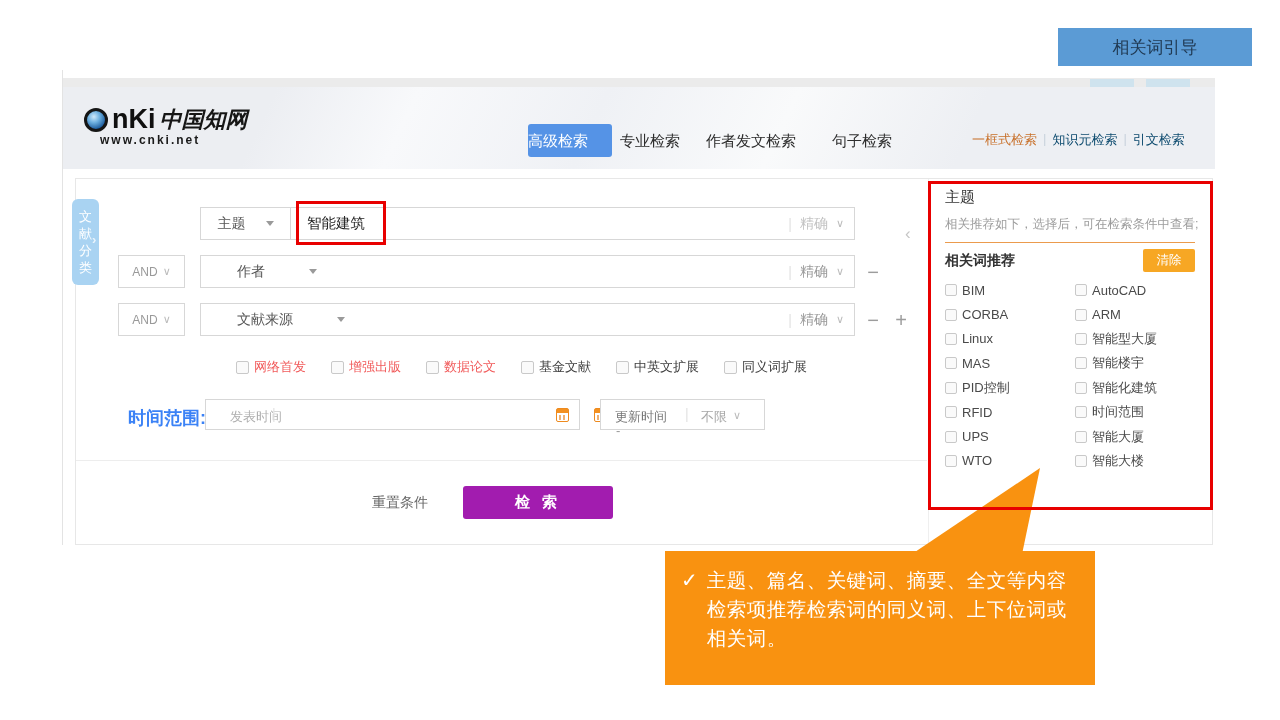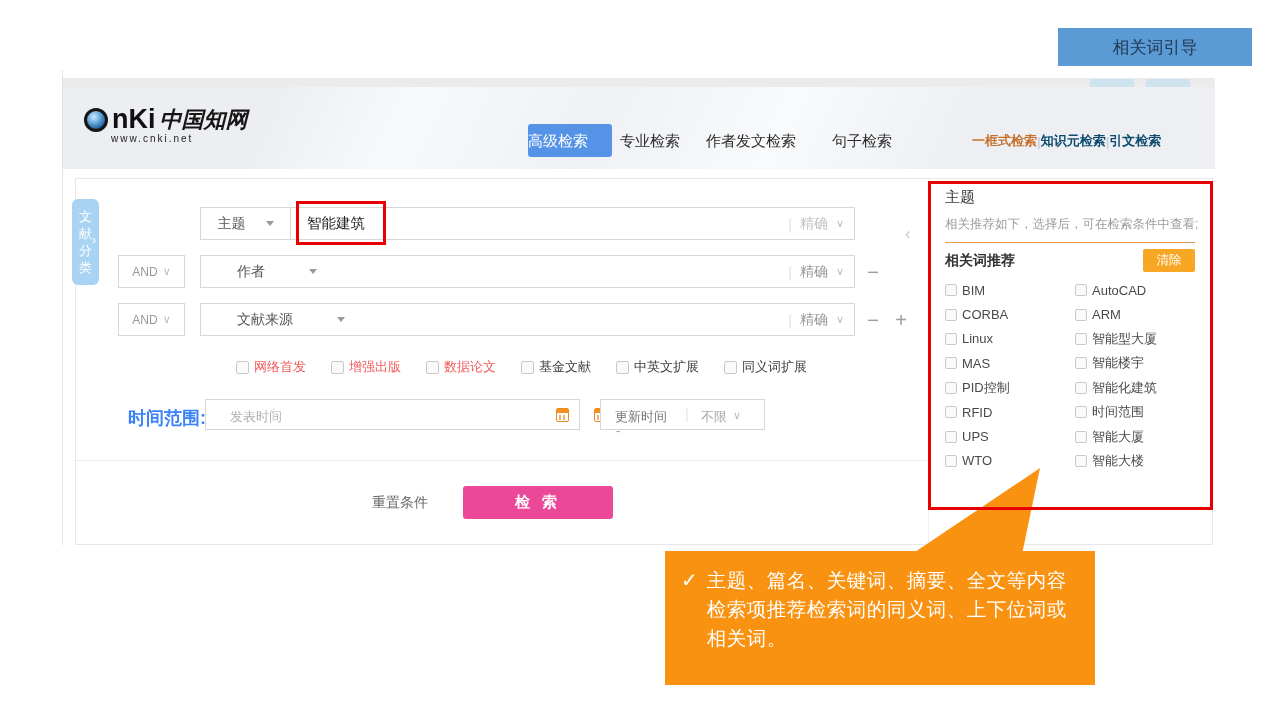--- a/index.html
+++ b/index.html
@@ -20,29 +20,29 @@
   
   .band { position:absolute; left:63px; top:87px; width:1152px; height:82px;
           background:linear-gradient(115deg,#eceef2 18%,#f8f9fb 30%,#eff1f5 46%,#f9fafb 62%,#edeff3 78%); }
 
   .logo { position:absolute; left:84px; top:104px; }
   .logo-row { display:flex; align-items:center; gap:4px; }
   .globe { width:24px; height:24px; border-radius:50%; border:3px solid #151515;
            background:radial-gradient(circle at 38% 32%, #cfe9fa 0%, #6fb1e0 35%, #1d5d9e 75%, #0a3f74 100%); }
   .logo-nki { font-size:27px; font-weight:bold; color:#101010; letter-spacing:0; }
   .logo-cn { font-family:"DejaVu Serif", serif; font-style:italic; font-weight:bold; font-size:22px; color:#161616; }
-  .logo-site { margin:-2px 0 0 27px; font-size:10px; font-weight:normal; letter-spacing:2px; color:#1a1a1a; }
+  .logo-site { margin:-2px 0 0 16px; font-size:12px; font-weight:bold; letter-spacing:2px; color:#1a1a1a; }
 
   .tab { position:absolute; top:124px; height:33px; line-height:33px; text-align:left;
          font-size:15px; color:#2d2d2d; cursor:pointer; }
   .tab.active { background:#5593e6; color:#fff; border-radius:3px; }
   .t0 { left:528px; width:84px; } .t1 { left:620px; width:76px; }
   .t2 { left:706px; width:110px; } .t3 { left:832px; width:76px; }
 
-  .quick-links { position:absolute; left:972px; top:131px; height:20px; display:flex; align-items:center; gap:0; font-size:13px;font-weight:bold; }
+  .quick-links { position:absolute; left:972px; top:131px; height:20px; display:flex; gap:6px; font-size:13px; }
   .ql0 { color:#c8702a; } .ql1, .ql2 { color:#0c4a6e; }
   .ql-sep { color:#c9d2dc; font-size:13px; }
 
   
   .panel { position:absolute; left:75px; top:178px; width:1138px; height:367px;
            background:#fff; border:1px solid #e7e7e7; }
   .panel-divider { position:absolute; left:928px; top:179px; width:1px; height:365px; background:#efefef; }
 
   .side-tab { position:absolute; left:72px; top:199px; width:27px; height:86px; background:#a9d3f2;
               border-radius:6px; color:#fff; font-size:13px; line-height:17px;
@@ -96,21 +96,21 @@
   .cal::after { content:""; position:absolute; left:2px; top:6px; width:8px; height:5px;
                 background:repeating-linear-gradient(90deg,#f0b070 0 2px,transparent 2px 4px); }
   .dash { position:absolute; left:410px; top:8px; font-size:13px; color:#999; }
   .upd-label { position:absolute; left:14px; top:8px; font-size:13px; color:#777; }
   .upd-value { position:absolute; left:100px; top:8px; font-size:13px; color:#a8a8a8; }
   .upd-vee { position:absolute; left:132px; top:9px; }
 
   .form-divider { position:absolute; left:76px; top:460px; width:851px; height:1px; background:#ededed; }
   .reset-link { position:absolute; left:372px; top:486px; height:33px; line-height:33px;
                 font-size:14px; color:#666; cursor:pointer; }
-  .search-btn { position:absolute; left:463px; top:486px; width:150px; height:33px; background:#ec4899;
+  .search-btn { position:absolute; left:463px; top:486px; width:150px; height:33px; background:#a21caf;
                 border-radius:3px; color:#fff; font-size:15px; font-weight:bold; letter-spacing:4px;
                 display:flex; align-items:center; justify-content:center; cursor:pointer; }
 
   
   .rec-title { position:absolute; left:945px; top:188px; font-size:15px; color:#333; }
   .rec-hint { position:absolute; left:945px; top:216px; font-size:12.5px; color:#9c9c9c; }
   .rec-divider { position:absolute; left:945px; top:242px; width:250px; height:1px; background:#eb9b4d; }
   .rec-section { position:absolute; left:945px; top:252px; font-size:14px; font-weight:bold; color:#333; }
   .clear-btn { position:absolute; left:1143px; top:249px; width:52px; height:23px; background:#f7a724;
                border-radius:2px; color:#fff; font-size:12.5px; display:flex; align-items:center;

